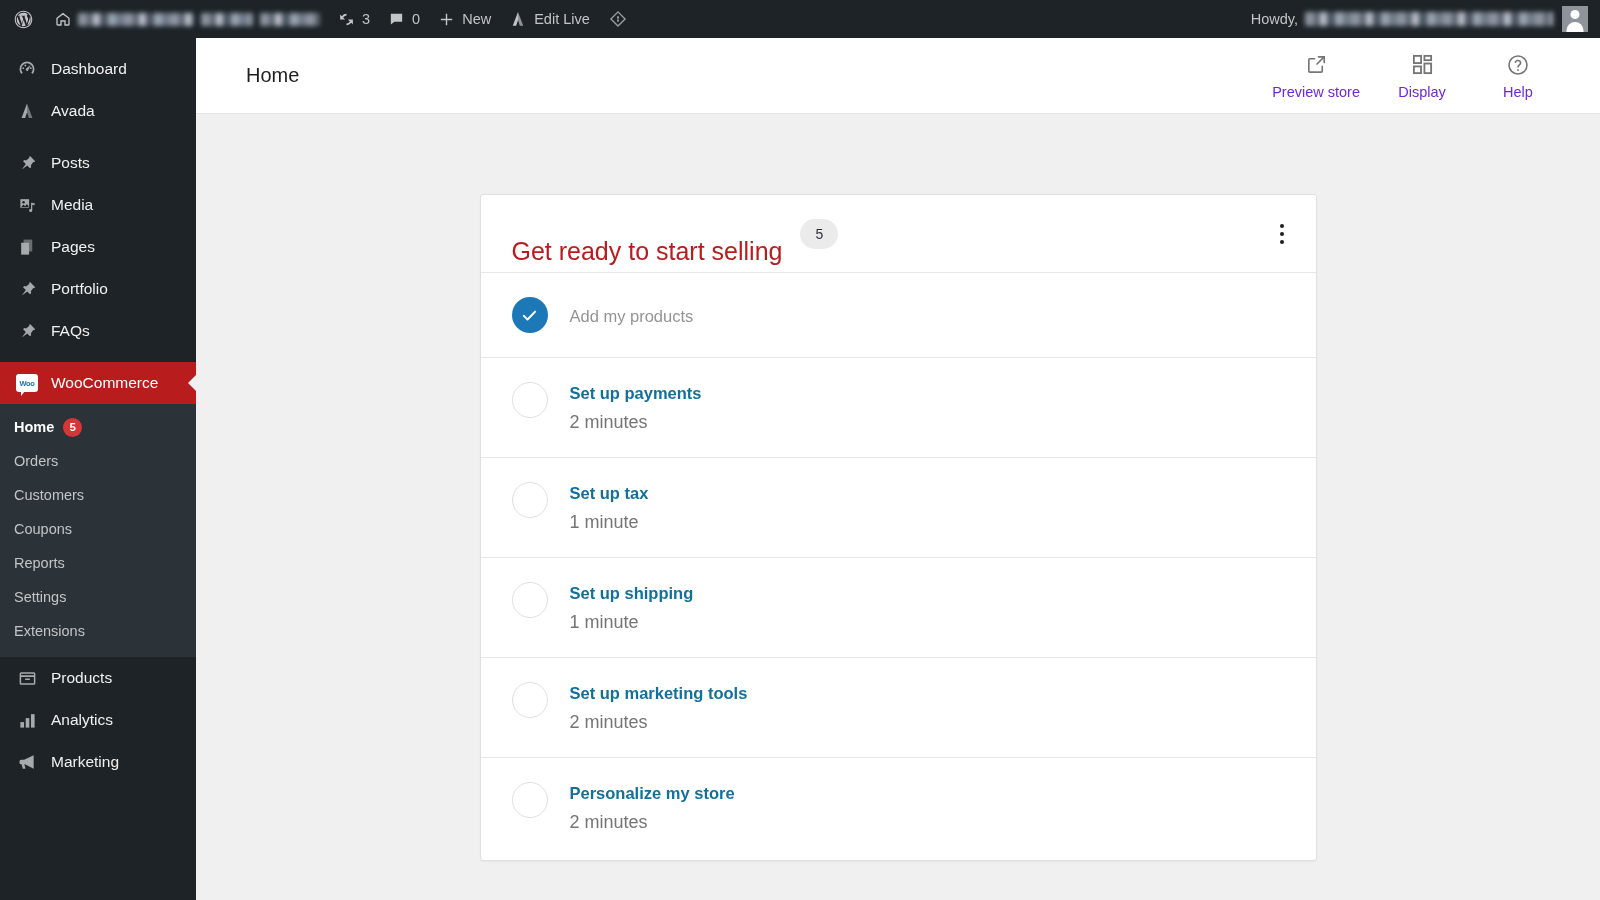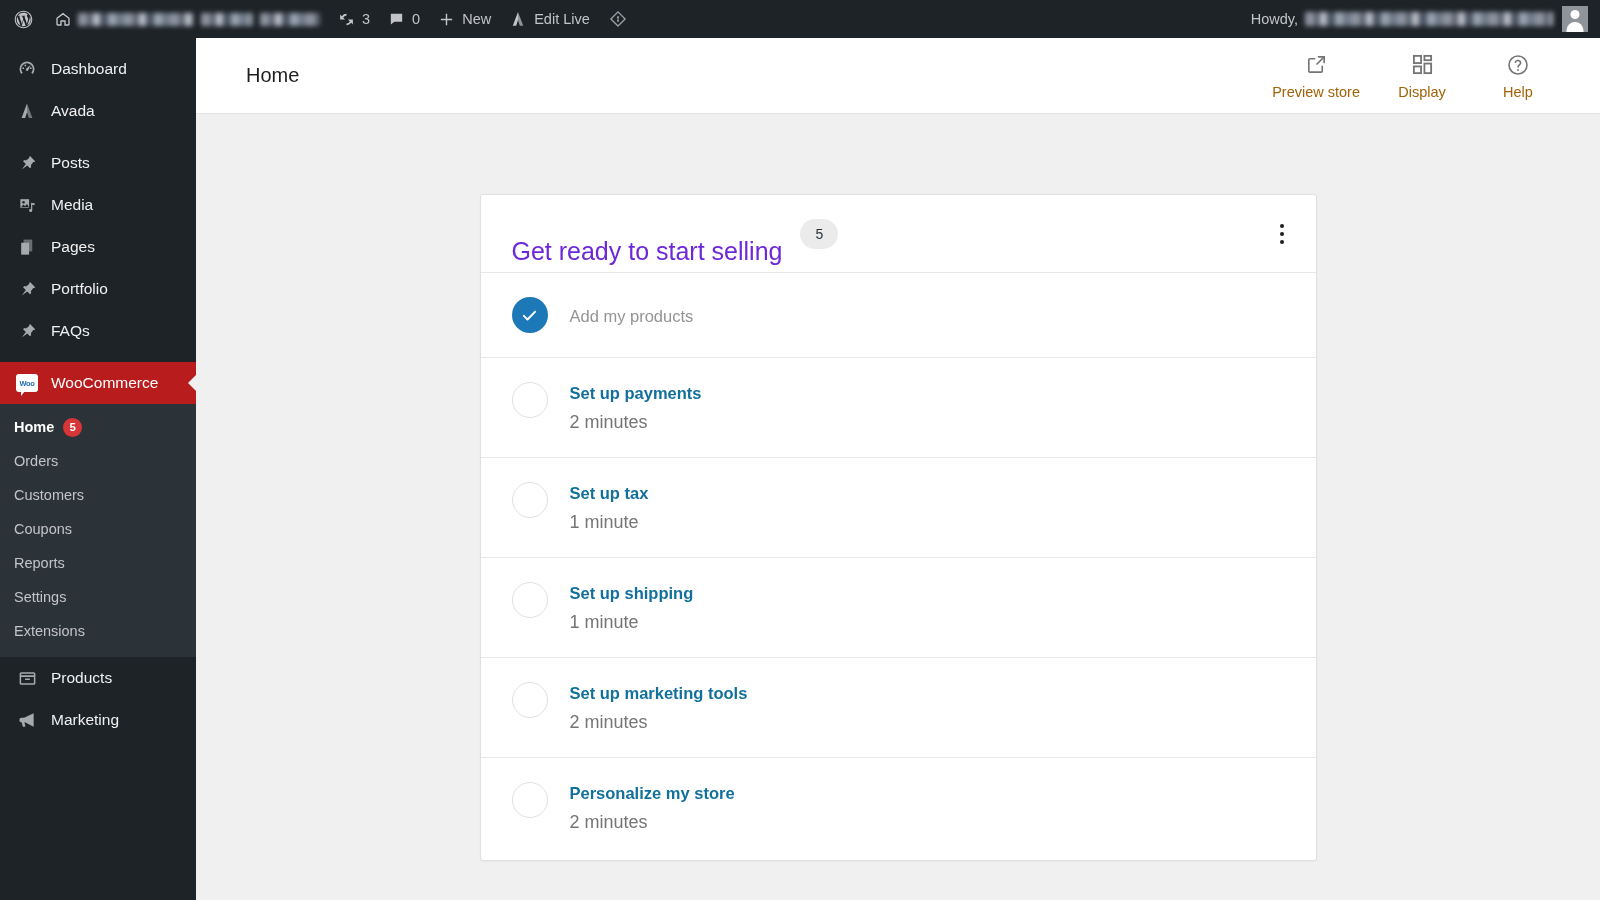--- a/index.html
+++ b/index.html
@@ -108,37 +108,37 @@
     height: 76px; background: #fff;
     border-bottom: 1px solid #e2e4e7;
     display: flex; align-items: center;
     padding: 0 34px 0 50px;
   }
   #pagetitle { font-size: 20px; color: #1e1e1e; font-weight: normal; }
   .hdr-spacer { flex: 1; }
   .hdr-btn {
     display: flex; flex-direction: column; align-items: center; justify-content: center;
     gap: 6px; min-width: 96px; height: 76px;
-    color: #a16207; font-size: 14.5px; padding: 0 14px;
+    color: #6d28d9; font-size: 14.5px; padding: 0 14px;
   }
   .hdr-btn .hb-icon { height: 26px; display: flex; align-items: center; }
 
   #cardwrap { padding-top: 80px; display: flex; justify-content: center; }
   #card {
     width: 837px; background: #fff;
     border: 1px solid #e0e0e0;
     border-radius: 3px;
     box-shadow: 0 1px 2px rgba(0,0,0,0.04);
   }
   #cardhead {
     display: flex; align-items: center;
     height: 78px; padding: 0 24px 0 31px;
     border-bottom: 1px solid #e8e8e8;
   }
-  #cardtitle { font-size: 25px; color: #6d28d9; font-weight: normal; margin-top: 36px; }
+  #cardtitle { font-size: 25px; color: #b91c1c; font-weight: normal; margin-top: 36px; }
   #cardbadge {
     display: inline-flex; align-items: center; justify-content: center;
     min-width: 38px; height: 30px; padding: 0 11px;
     margin-left: 18px; border-radius: 15px;
     background: #ebebeb; color: #2c3338; font-size: 14px;
   }
   #dots {
     display: flex; flex-direction: column; gap: 4px; align-items: center;
     padding: 8px 8px;
   }
@@ -362,20 +362,30 @@
   <div class="menu-item">
     <span class="mi-icon">
       <svg width="19" height="19" viewBox="0 0 24 24" fill="none" stroke="currentColor" stroke-width="1.9">
         <rect x="3" y="5" width="18" height="14" rx="1"></rect>
         <path d="M3 9h18M9 13h6"></path>
       </svg>
     </span>
     <span>Products</span>
   </div>
 
+  <div class="menu-item">
+    <span class="mi-icon">
+      <svg width="19" height="19" viewBox="0 0 24 24" fill="currentColor">
+        <rect x="3" y="14" width="4.6" height="7"></rect>
+        <rect x="9.7" y="9" width="4.6" height="12"></rect>
+        <rect x="16.4" y="4" width="4.6" height="17"></rect>
+      </svg>
+    </span>
+    <span>Analytics</span>
+  </div>
 
   <div class="menu-item">
     <span class="mi-icon">
       <svg width="20" height="20" viewBox="0 0 24 24" fill="currentColor">
         <path d="M20 4 8.5 9.2H5a2 2 0 0 0-2 2v1.6a2 2 0 0 0 2 2h.6l1.2 4.6a1 1 0 0 0 1 .7h1.1a1 1 0 0 0 1-1.3l-1-4h.6L20 20z"></path>
       </svg>
     </span>
     <span>Marketing</span>
   </div>
 </div>

